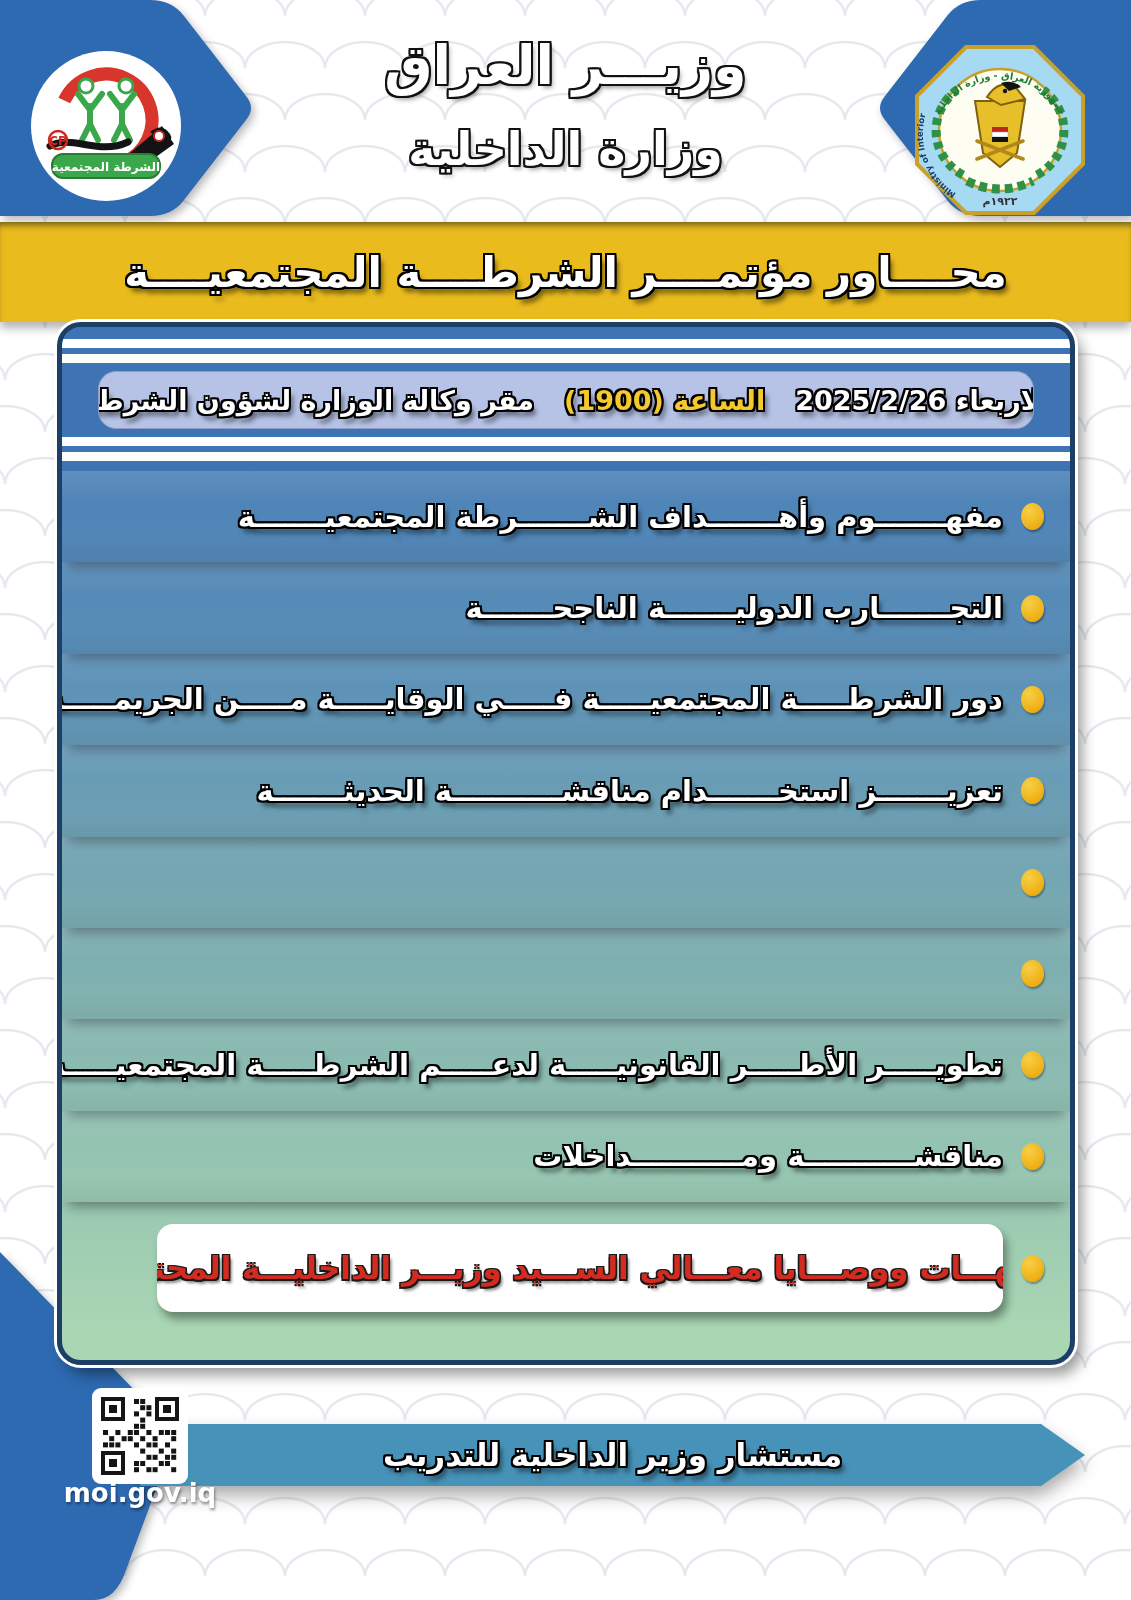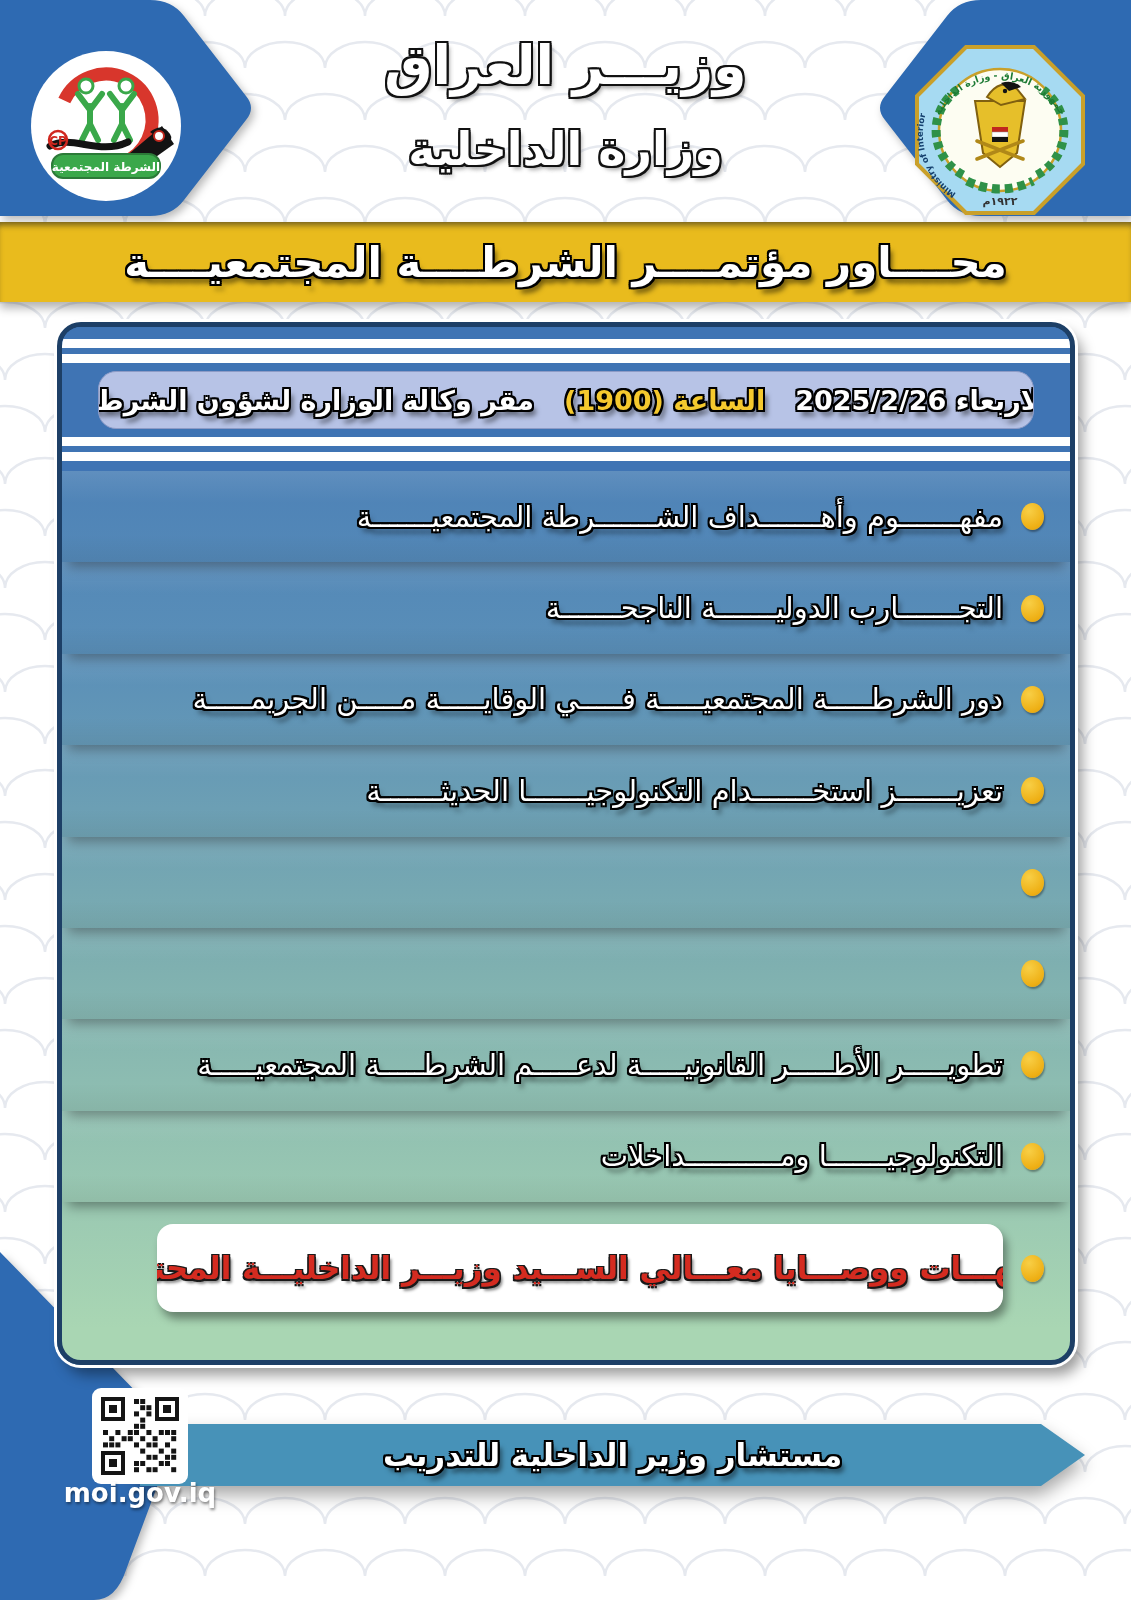--- a/index.html
+++ b/index.html
@@ -33,21 +33,21 @@
   }
   .outline-soft {
     text-shadow:
       -2px -2px 0 #111, 2px -2px 0 #111, -2px 2px 0 #111, 2px 2px 0 #111,
       -2px 0 0 #111, 2px 0 0 #111, 0 -2px 0 #111, 0 2px 0 #111,
       3px 4px 4px rgba(60,60,60,.45);
   }
 
   
   .yellow-banner {
-    position:absolute; top:222px; left:0; width:100%; height:80px; z-index:2;
+    position:absolute; top:222px; left:0; width:100%; height:100px; z-index:2;
     background:#e9bb1d;
     box-shadow: inset 0 6px 6px -3px rgba(30,30,30,.6), 0 6px 9px rgba(0,0,0,.30);
     display:flex; align-items:center; justify-content:center;
     direction:rtl; color:#fff; font-weight:700; font-size:42px;
   }
 
   
   .panel {
     position:absolute; z-index:2; left:57px; top:322px; width:1018px; height:1043px;
     border:5px solid #1d3f66; border-radius:24px;
@@ -72,21 +72,21 @@
     flex:1; display:flex; align-items:center; padding-inline-start:26px;
     background:linear-gradient(180deg, rgba(255,255,255,.10), rgba(255,255,255,0) 35%, rgba(0,0,0,0) 70%, rgba(0,0,0,.06));
     box-shadow:0 10px 12px -6px rgba(0,0,0,.40);
     overflow:hidden; white-space:nowrap;
   }
   .bullet {
     flex:none; width:23px; height:27px; border-radius:50%;
     background:radial-gradient(circle at 35% 30%, #f8cf46, #eeaf14 70%, #d99a0b);
     margin-inline-end:18px; box-shadow:1px 2px 2px rgba(0,0,0,.35);
   }
-  .item-text { color:#fff; font-weight:400; font-size:29px; }
+  .item-text { color:#fff; font-weight:700; font-size:29px; }
 
   .highlight-row { flex:none; height:132px; box-shadow:none; background:none; }
   .highlight-box {
     background:#fff; border-radius:16px; height:88px; width:846px;
     display:flex; align-items:center; justify-content:center;
     box-shadow:4px 7px 9px rgba(0,0,0,.38); padding:0 20px; overflow:hidden; white-space:nowrap;
   }
   .highlight-text {
     color:#d42b20; font-weight:700; font-size:31px;
     text-shadow:
@@ -247,35 +247,35 @@
       <div class="row">
         <span class="bullet"></span>
         <span class="item-text outline-strong">التجـــــــارب الدوليـــــــة الناجحـــــــة</span>
       </div>
       <div class="row">
         <span class="bullet"></span>
         <span class="item-text outline-strong">دور الشرطـــــة المجتمعيـــــة فـــــي الوقايـــــة مـــــن الجريمـــــة</span>
       </div>
       <div class="row">
         <span class="bullet"></span>
-        <span class="item-text outline-strong">تعزيـــــــز استخـــــــدام التكنولوجيـــــــا الحديثـــــــة</span>
+        <span class="item-text outline-strong">تعزيـــــــز استخـــــــدام مناقشـــــــــــة الحديثـــــــة</span>
       </div>
       <div class="row">
         <span class="bullet"></span>
       </div>
       <div class="row">
         <span class="bullet"></span>
       </div>
       <div class="row">
         <span class="bullet"></span>
         <span class="item-text outline-strong">تطويـــــر الأطـــــر القانونيـــــة لدعـــــم الشرطـــــة المجتمعيـــــة</span>
       </div>
       <div class="row">
         <span class="bullet"></span>
-        <span class="item-text outline-strong">التكنولوجيـــــــا ومـــــــــــداخلات</span>
+        <span class="item-text outline-strong">مناقشـــــــــــة ومـــــــــــداخلات</span>
       </div>
       <div class="row highlight-row">
         <span class="bullet"></span>
         <div class="highlight-box">
           <span class="highlight-text">توجيهـــات ووصـــايا معـــالي الســـيد وزيـــر الداخليـــة المحتـــرم</span>
         </div>
       </div>
     </div>
   </div>
 

